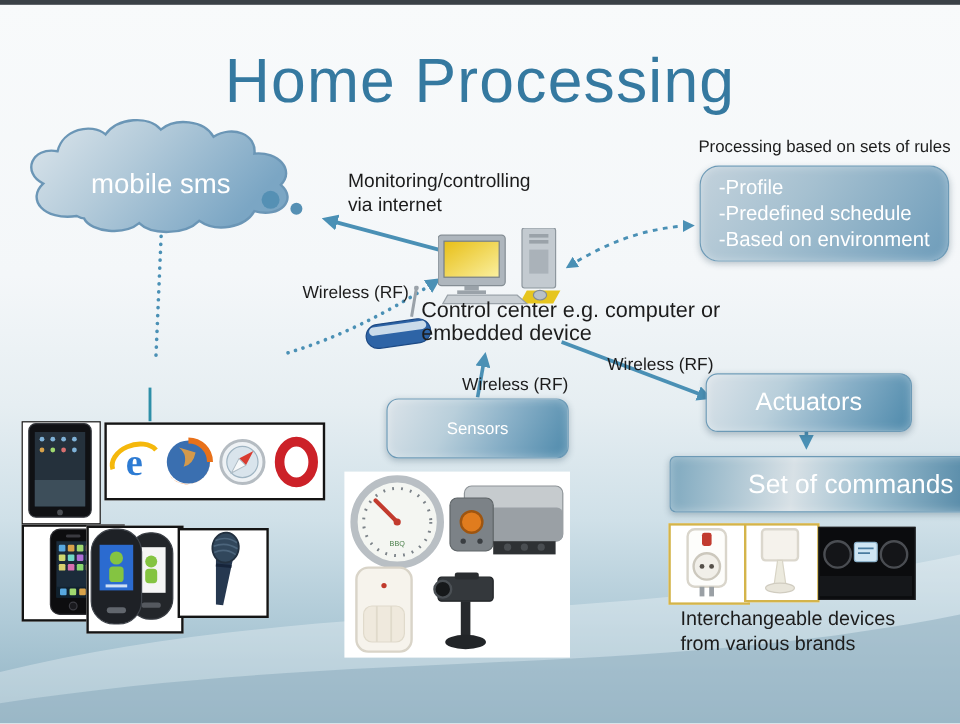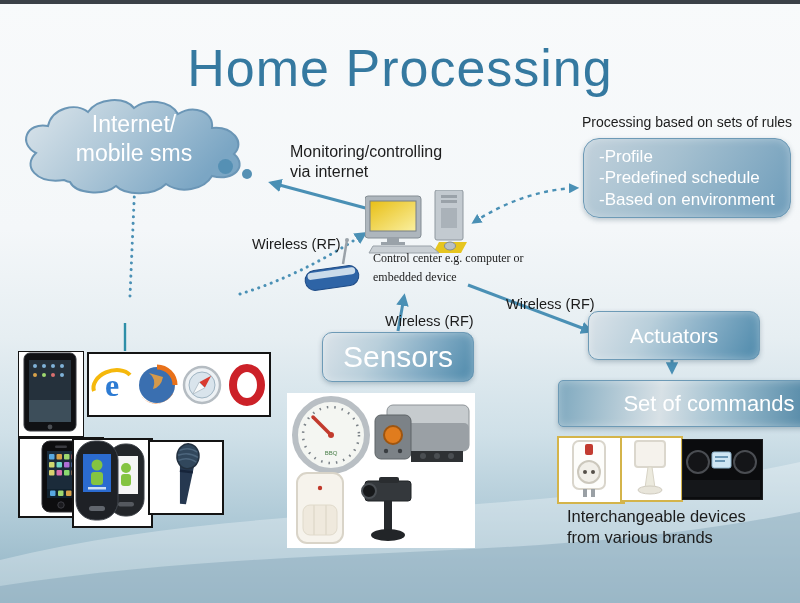--- a/index.html
+++ b/index.html
@@ -14,30 +14,30 @@
   .cloud-svg{position:absolute;left:12px;top:96px;z-index:2;}
   .cloud-text{position:absolute;left:12px;top:110px;width:244px;text-align:center;
     color:#fff;font-size:23px;line-height:29px;z-index:3;}
   .bubble{position:absolute;border-radius:50%;background:#5590b4;z-index:2;}
   .b1{left:218px;top:159px;width:15px;height:15px;}
   .b2{left:242px;top:169px;width:10px;height:10px;}
   .lbl{position:absolute;color:#1c1c1c;z-index:3;}
   .monitoring{left:290px;top:142px;font-size:16px;line-height:20px;}
   .processing{left:582px;top:114px;font-size:14px;}
   .wl-left{left:252px;top:236px;font-size:14.5px;}
-  .ctrlcenter{left:373px;top:249px;font-size:12px;line-height:19px;font-family:Liberation Serif, serif;}
+  .ctrlcenter{left:351px;top:249px;font-size:18px;line-height:19px;}
   .wl-center{left:385px;top:313px;font-size:14.5px;}
   .wl-right{left:506px;top:296px;font-size:14.5px;}
   .interch{left:567px;top:506px;font-size:16.5px;line-height:21px;}
   .node{position:absolute;display:flex;align-items:center;justify-content:center;
     color:#fff;z-index:2;border:1.5px solid #6d9ab6;
     background:linear-gradient(118deg,#dbe3e9 0%,#b9cfdb 35%,#86aec6 65%,#4d89ab 100%);
     box-shadow:0 2px 5px rgba(50,80,100,.30), inset 0 0 8px rgba(255,255,255,.35);}
   .nd-controlling{left:23px;top:283px;width:210px;height:40px;border-radius:8px;font-size:21px;}
-  .nd-sensors{left:322px;top:332px;width:150px;height:48px;border-radius:10px;font-size:30px;}
+  .nd-sensors{left:322px;top:332px;width:150px;height:48px;border-radius:10px;font-size:14px;}
   .nd-actuators{left:588px;top:311px;width:170px;height:47px;border-radius:10px;font-size:21px;}
   .nd-commands{left:558px;top:380px;width:236px;height:45px;border-radius:5px;font-size:22px;
     background:linear-gradient(95deg,#7fa9bf 0%,#d8e1e6 38%,#9dbecf 62%,#447d9e 100%);padding-left:32px;}
   .rules{left:583px;top:138px;width:208px;height:80px;border-radius:16px;
     flex-direction:column;align-items:flex-start;justify-content:center;
     padding-left:15px;box-sizing:border-box;font-size:17px;line-height:21.5px;
     background:linear-gradient(125deg,#c3d2dc 0%,#a5c0d0 40%,#6d9cba 100%);}
   .card{position:absolute;background:#fff;border:2px solid #141414;z-index:2;}
   .card-ipad{left:18px;top:351px;width:64px;height:84px;border-width:1.5px;}
   .card-browsers{left:87px;top:352px;width:180px;height:61px;}
@@ -85,21 +85,21 @@
     <defs>
       <linearGradient id="cloudGrad" x1="0" y1="0" x2="1" y2="0.4">
         <stop offset="0" stop-color="#dde6ec"></stop>
           <stop offset="0.45" stop-color="#b4cbda"></stop>
           <stop offset="1" stop-color="#7ba6c4"></stop>
       </linearGradient>
     </defs>
     <path d="M52,84 C24,88 10,70 24,57 C6,48 14,26 36,30 C40,12 64,6 76,16 C86,2 112,0 122,12 C134,2 158,4 166,18 C182,8 202,16 200,32 C220,30 234,46 222,58 C236,70 222,86 200,80 C192,94 168,98 154,88 C142,100 114,100 104,90 C92,100 64,98 58,86 C56,86 54,85 52,84 Z" fill="url(#cloudGrad)" stroke="#6b96b6" stroke-width="2"></path>
   </svg>
   <div class="cloud-text">
-    <span>Internet/</span><br>
+    <br>
     <span>mobile sms</span>
   </div>
   <div class="bubble b1"></div>
   <div class="bubble b2"></div>
 
   <div class="lbl monitoring">
     <span>Monitoring/controlling</span><br>
     <span>via internet</span>
   </div>
   <div class="lbl processing">Processing based on sets of rules</div>

